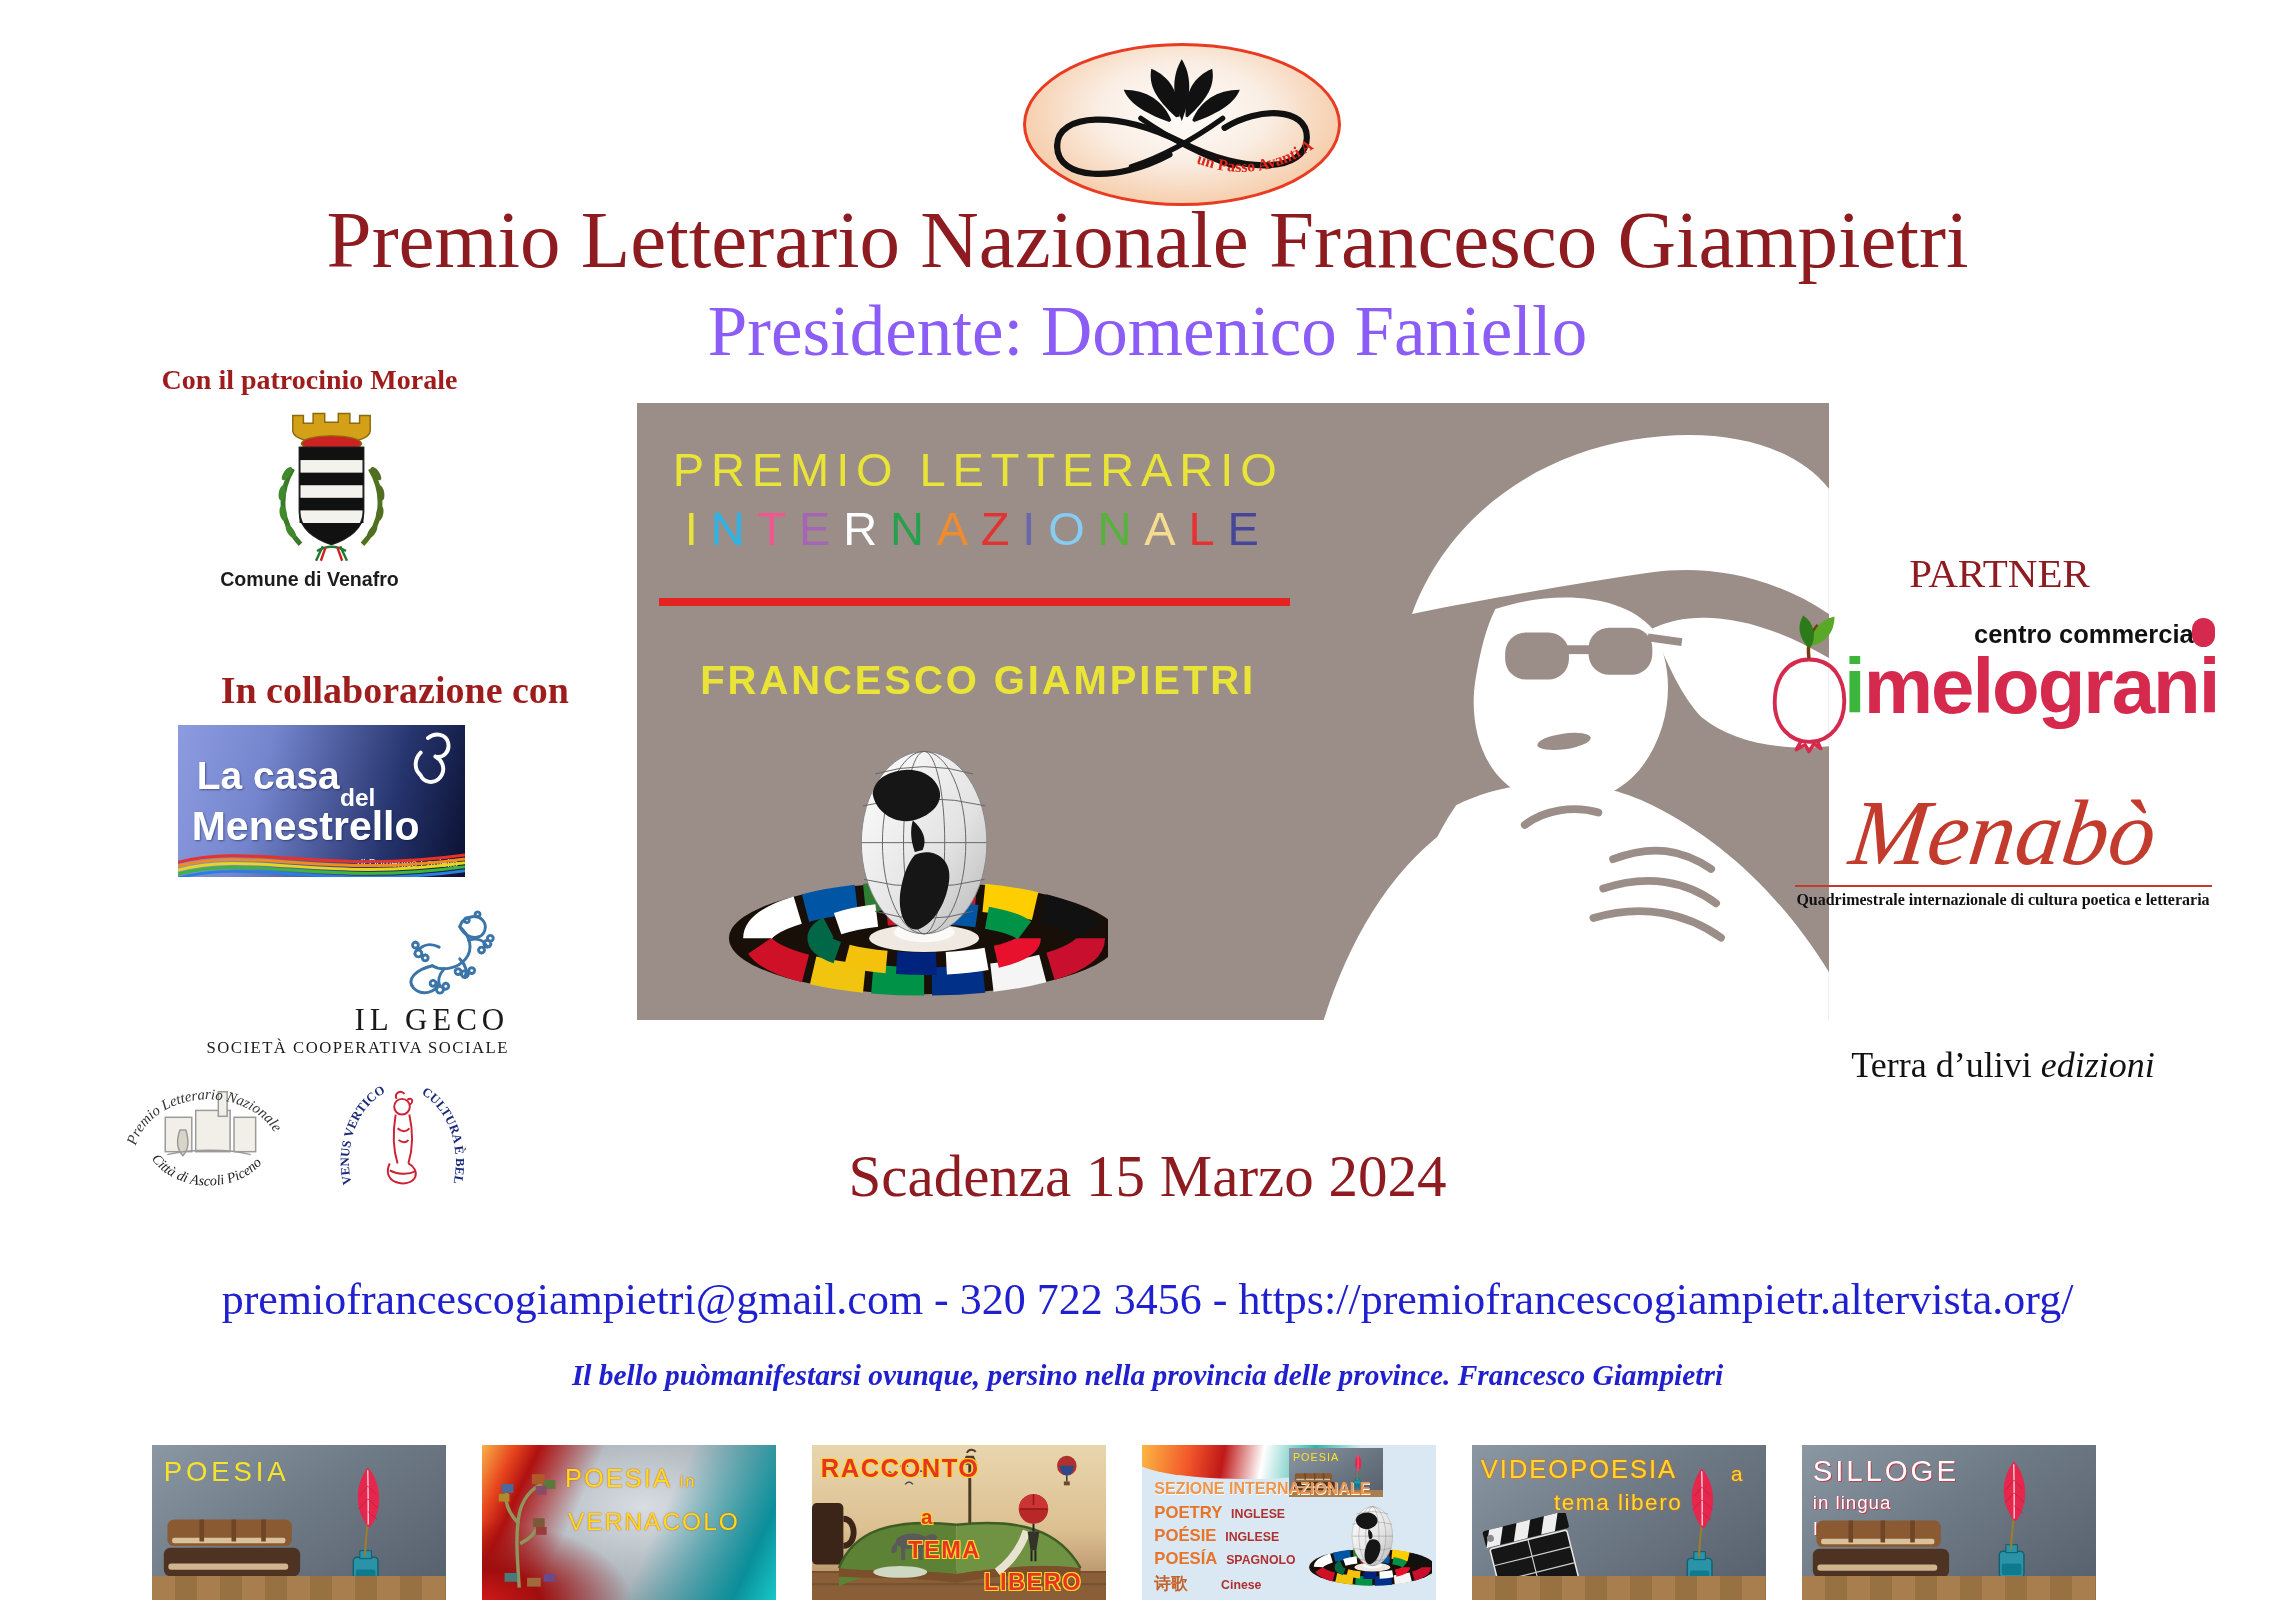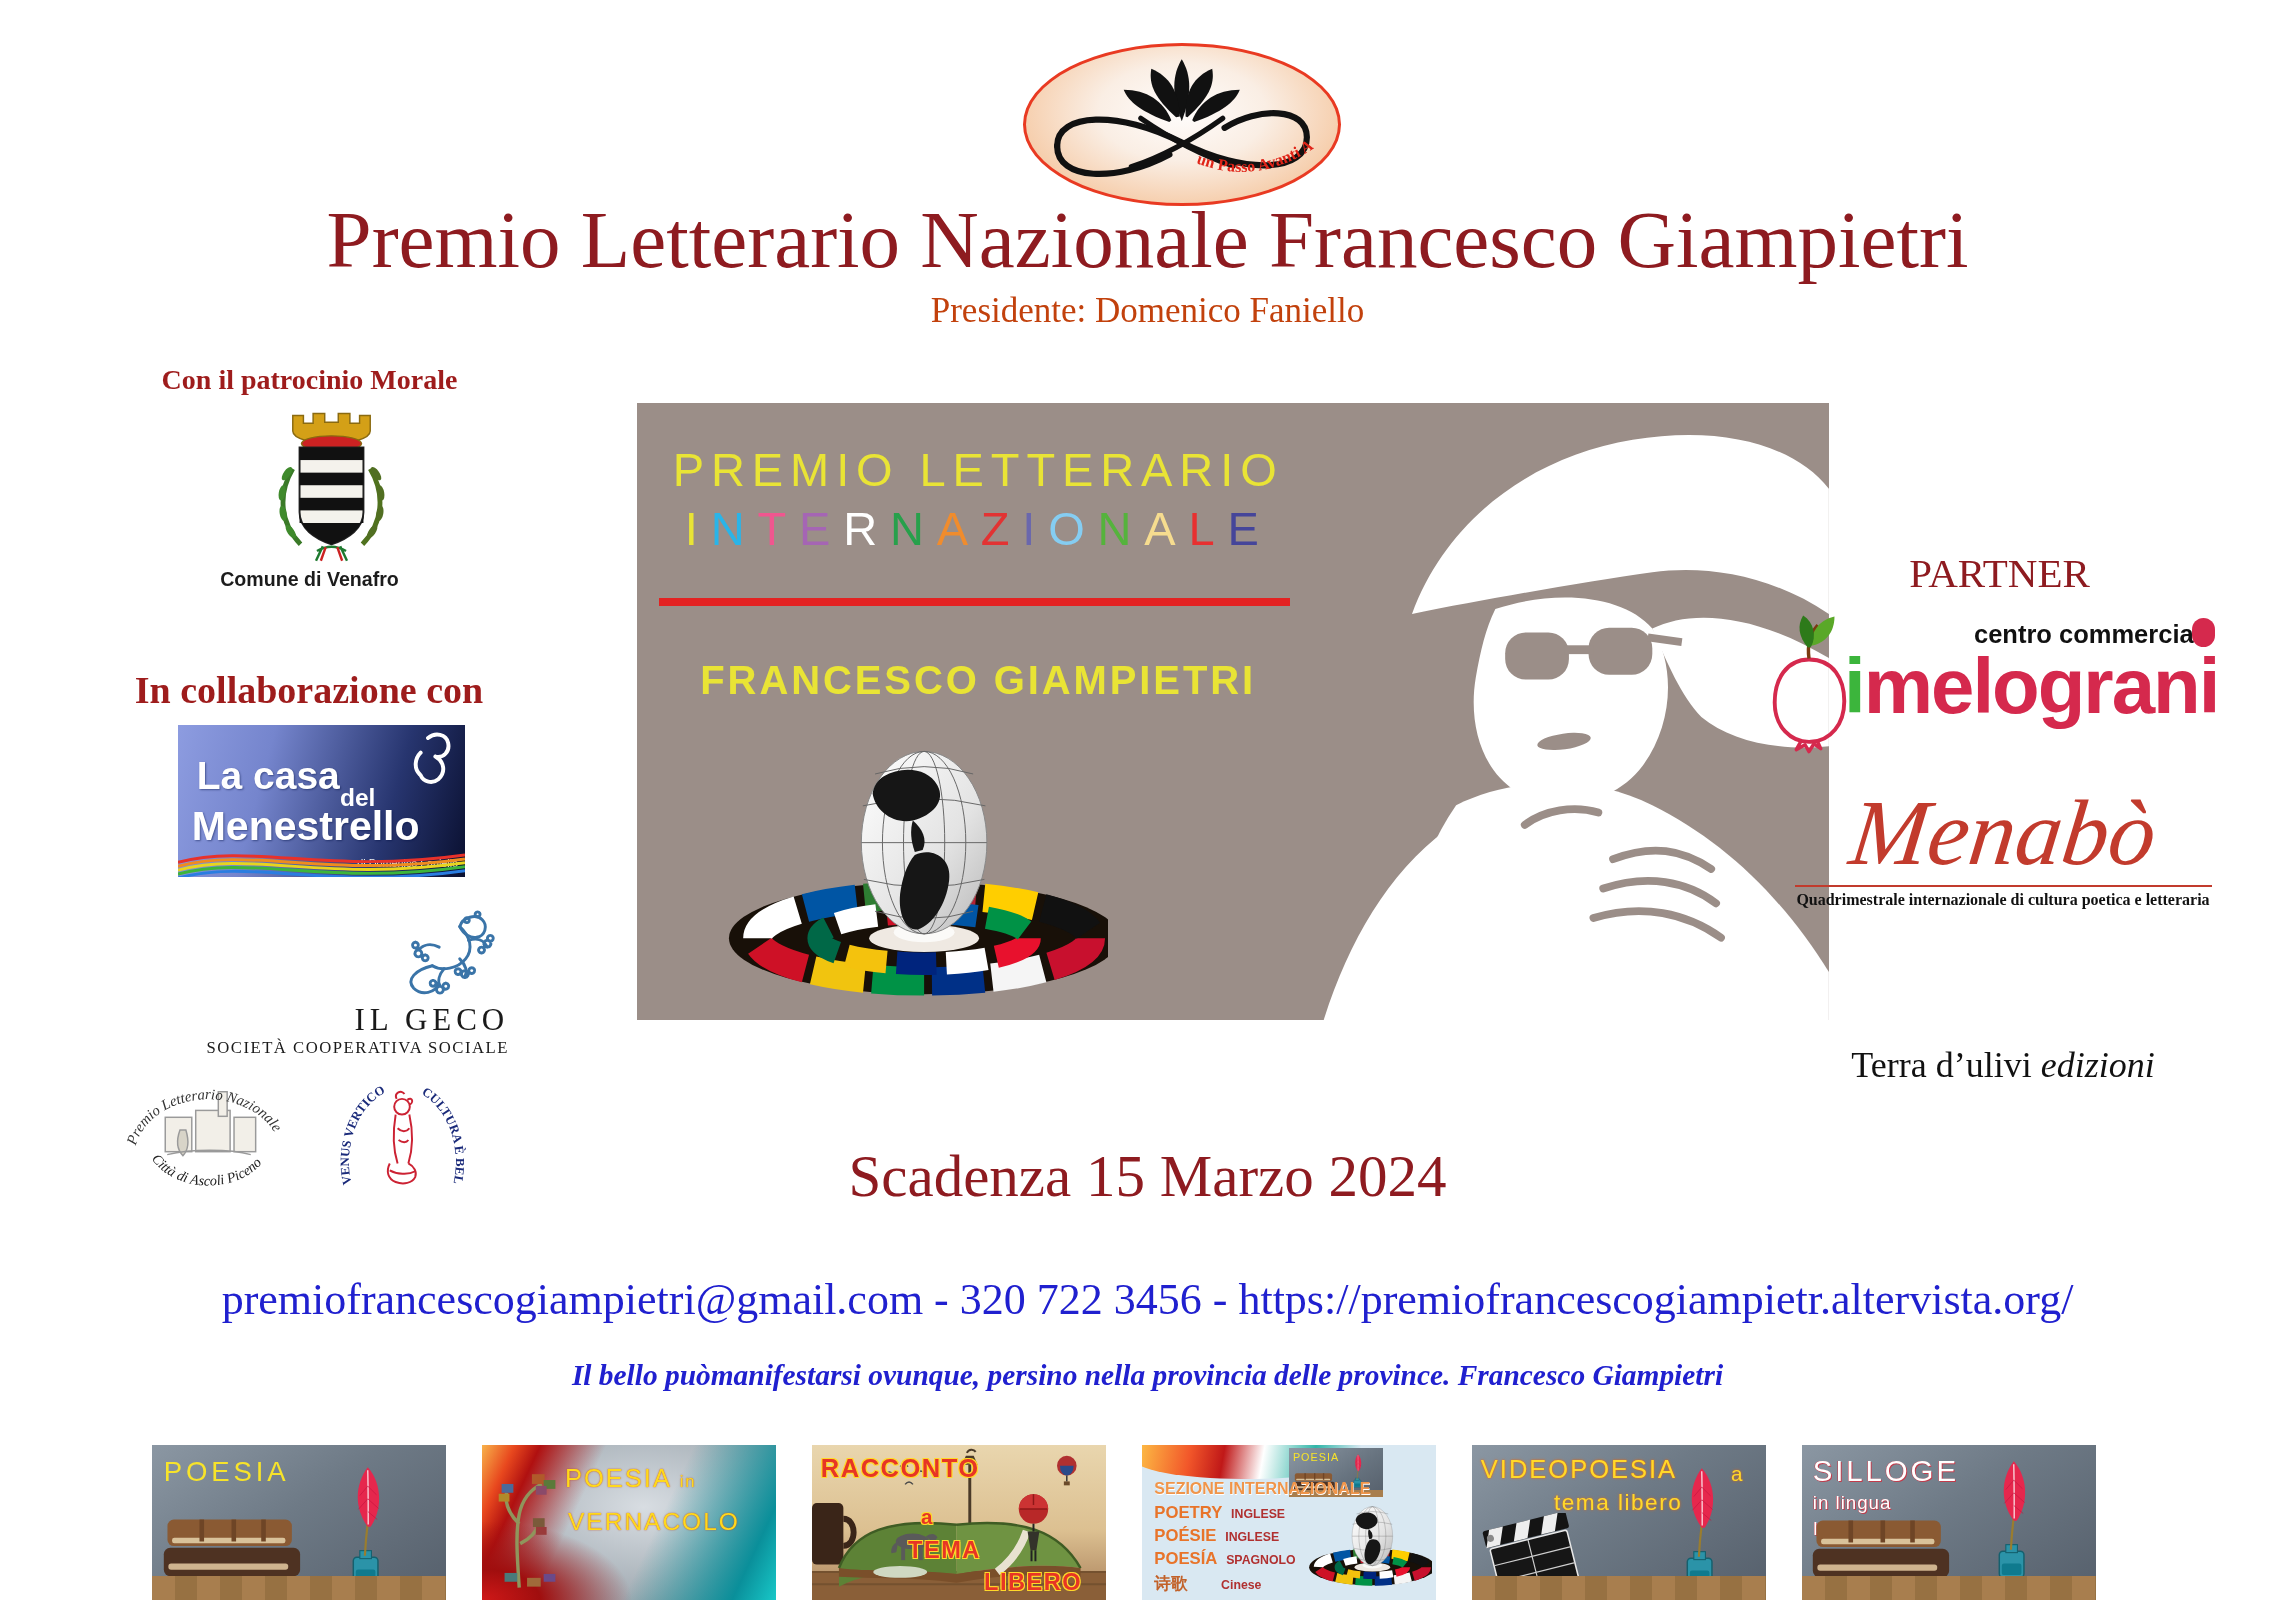--- a/index.html
+++ b/index.html
@@ -8,28 +8,28 @@
   .abs{position:absolute;}
 
   
   .badge{left:1023px;top:43px;width:318px;height:163px;border:3.4px solid #e93a22;border-radius:50%;
          background:radial-gradient(ellipse at 50% 42%, #fffdfc 0%, #faeee4 38%, #f6cfae 72%, #eeae82 100%);
          box-sizing:border-box;}
   .badge svg{position:absolute;left:0;top:0;width:100%;height:100%;}
 
   
   .main-title{left:0;top:196px;width:2295px;text-align:center;color:#8e1b20;font-size:81px;line-height:1.1;}
-  .subtitle{left:0;top:291px;width:2295px;text-align:center;color:#c2410c;font-size:35px;}
+  .subtitle{left:0;top:291px;width:2295px;text-align:center;color:#8b5cf6;font-size:71px;}
 
   
   .patronage{left:74px;top:364px;width:471px;text-align:center;color:#9e1c1c;font-weight:bold;font-size:28px;}
   .crest{left:258px;top:401px;width:147px;height:167px;}
   .venafro-cap{left:74px;top:568px;width:471px;text-align:center;color:#1c1c1c;
                font-family:"Liberation Sans",sans-serif;font-weight:bold;font-size:19.6px;}
-  .collab{left:49px;top:668px;width:520px;text-align:center;color:#9e1c1c;font-weight:bold;font-size:38px;}
+  .collab{left:49px;top:668px;width:520px;text-align:right;color:#9e1c1c;font-weight:bold;font-size:38px;}
   .menestrello{left:178px;top:725px;width:287px;height:152px;overflow:hidden;
                background:linear-gradient(105deg,#8d9ce0 0%,#7585cd 30%,#27356f 72%,#0a1030 100%);}
   .men-l1{position:absolute;left:18.7px;top:29.4px;color:#fff;font-family:"Liberation Sans",sans-serif;
           font-weight:bold;font-size:39px;text-shadow:1px 1px 2px #00114477;}
   .men-l2{position:absolute;left:162px;top:59px;color:#fff;font-family:"Liberation Sans",sans-serif;
           font-weight:bold;font-size:24.5px;}
   .men-l3{position:absolute;left:13.7px;top:78px;color:#fff;font-family:"Liberation Sans",sans-serif;
           font-weight:bold;font-size:41px;text-shadow:1px 1px 2px #00114477;}
   .men-credit{position:absolute;right:6.9px;bottom:7.9px;color:#eee;font-family:"Liberation Sans",sans-serif;
               font-size:10.8px;}

